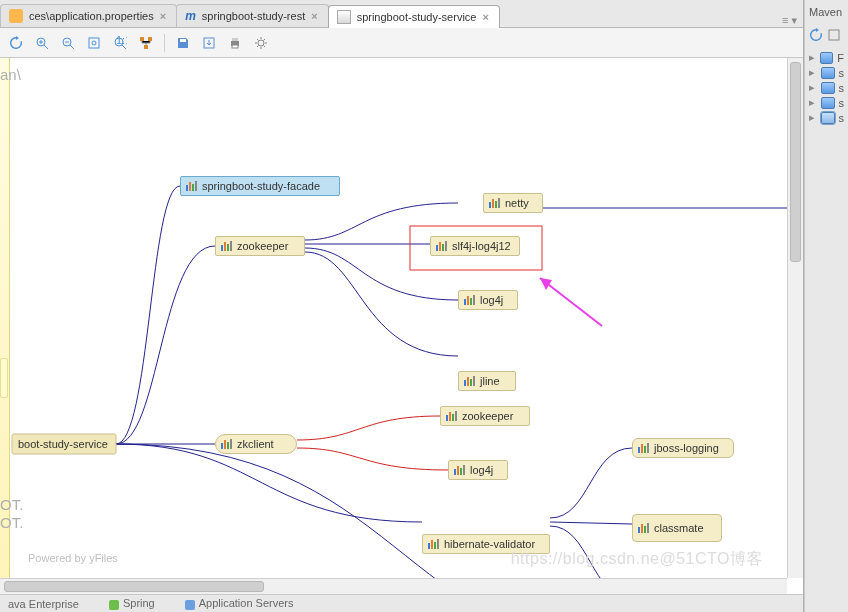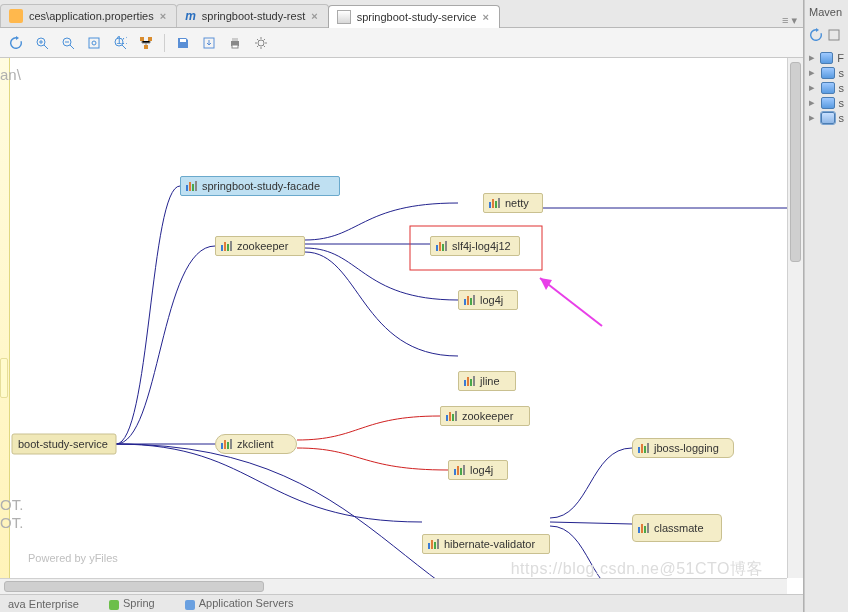--- a/index.html
+++ b/index.html
@@ -32,21 +32,21 @@
   .toolbar { display:flex; align-items:center; gap:6px; height:30px; background:#f4f4f4; border-bottom:1px solid #c8c8c8; padding:0 6px; }
   .tbtn { width:20px; height:20px; border:1px solid transparent; border-radius:3px; display:flex; align-items:center; justify-content:center; cursor:pointer; color:#555; }
   .tsep { width:1px; height:18px; background:#cfcfcf; margin:0 2px; }
 
   
   .diagram-wrap { position:relative; flex:1; background:#fff; overflow:hidden; }
   .left-panel { position:absolute; left:0; top:0; bottom:0; width:10px; background:linear-gradient(#fffce0,#fff3b8); border-right:1px solid #e0d880; }
   .hint-bubble { position:absolute; left:0; top:300px; width:8px; height:40px; background:#fffbcc; border:1px solid #e6de9a; border-radius:2px; }
   .hint-ot { position:absolute; left:0; color:#b0b0b0; font-size:15px; }
   .powered { position:absolute; left:28px; bottom:30px; color:#bfbfbf; font-size:11px; }
-  .watermark { position:absolute; right:40px; bottom:14px; color:#dcdcdc; font-size:16px; letter-spacing:0.5px; }
+  .watermark { position:absolute; right:40px; bottom:24px; color:#dcdcdc; font-size:16px; letter-spacing:0.5px; }
   svg.graph { position:absolute; inset:0; width:100%; height:100%; }
   .node-root { fill:#f0e8b8; stroke:#c9c090; }
   .nlabel { font-size:11px; fill:#333; }
   .edge-blue { stroke:#23238e; stroke-width:1; fill:none; }
   .edge-red  { stroke:#d02020; stroke-width:1; fill:none; }
   .highlight { stroke:#e03030; stroke-width:1; fill:none; }
 
   
   .status { height:18px; background:#e8e8e8; border-top:1px solid #c8c8c8; display:flex; align-items:center; gap:30px; padding:0 8px; color:#666; font-size:10px; }
   .sdot { width:10px; height:10px; border-radius:2px; display:inline-block; margin-right:4px; vertical-align:middle; }

